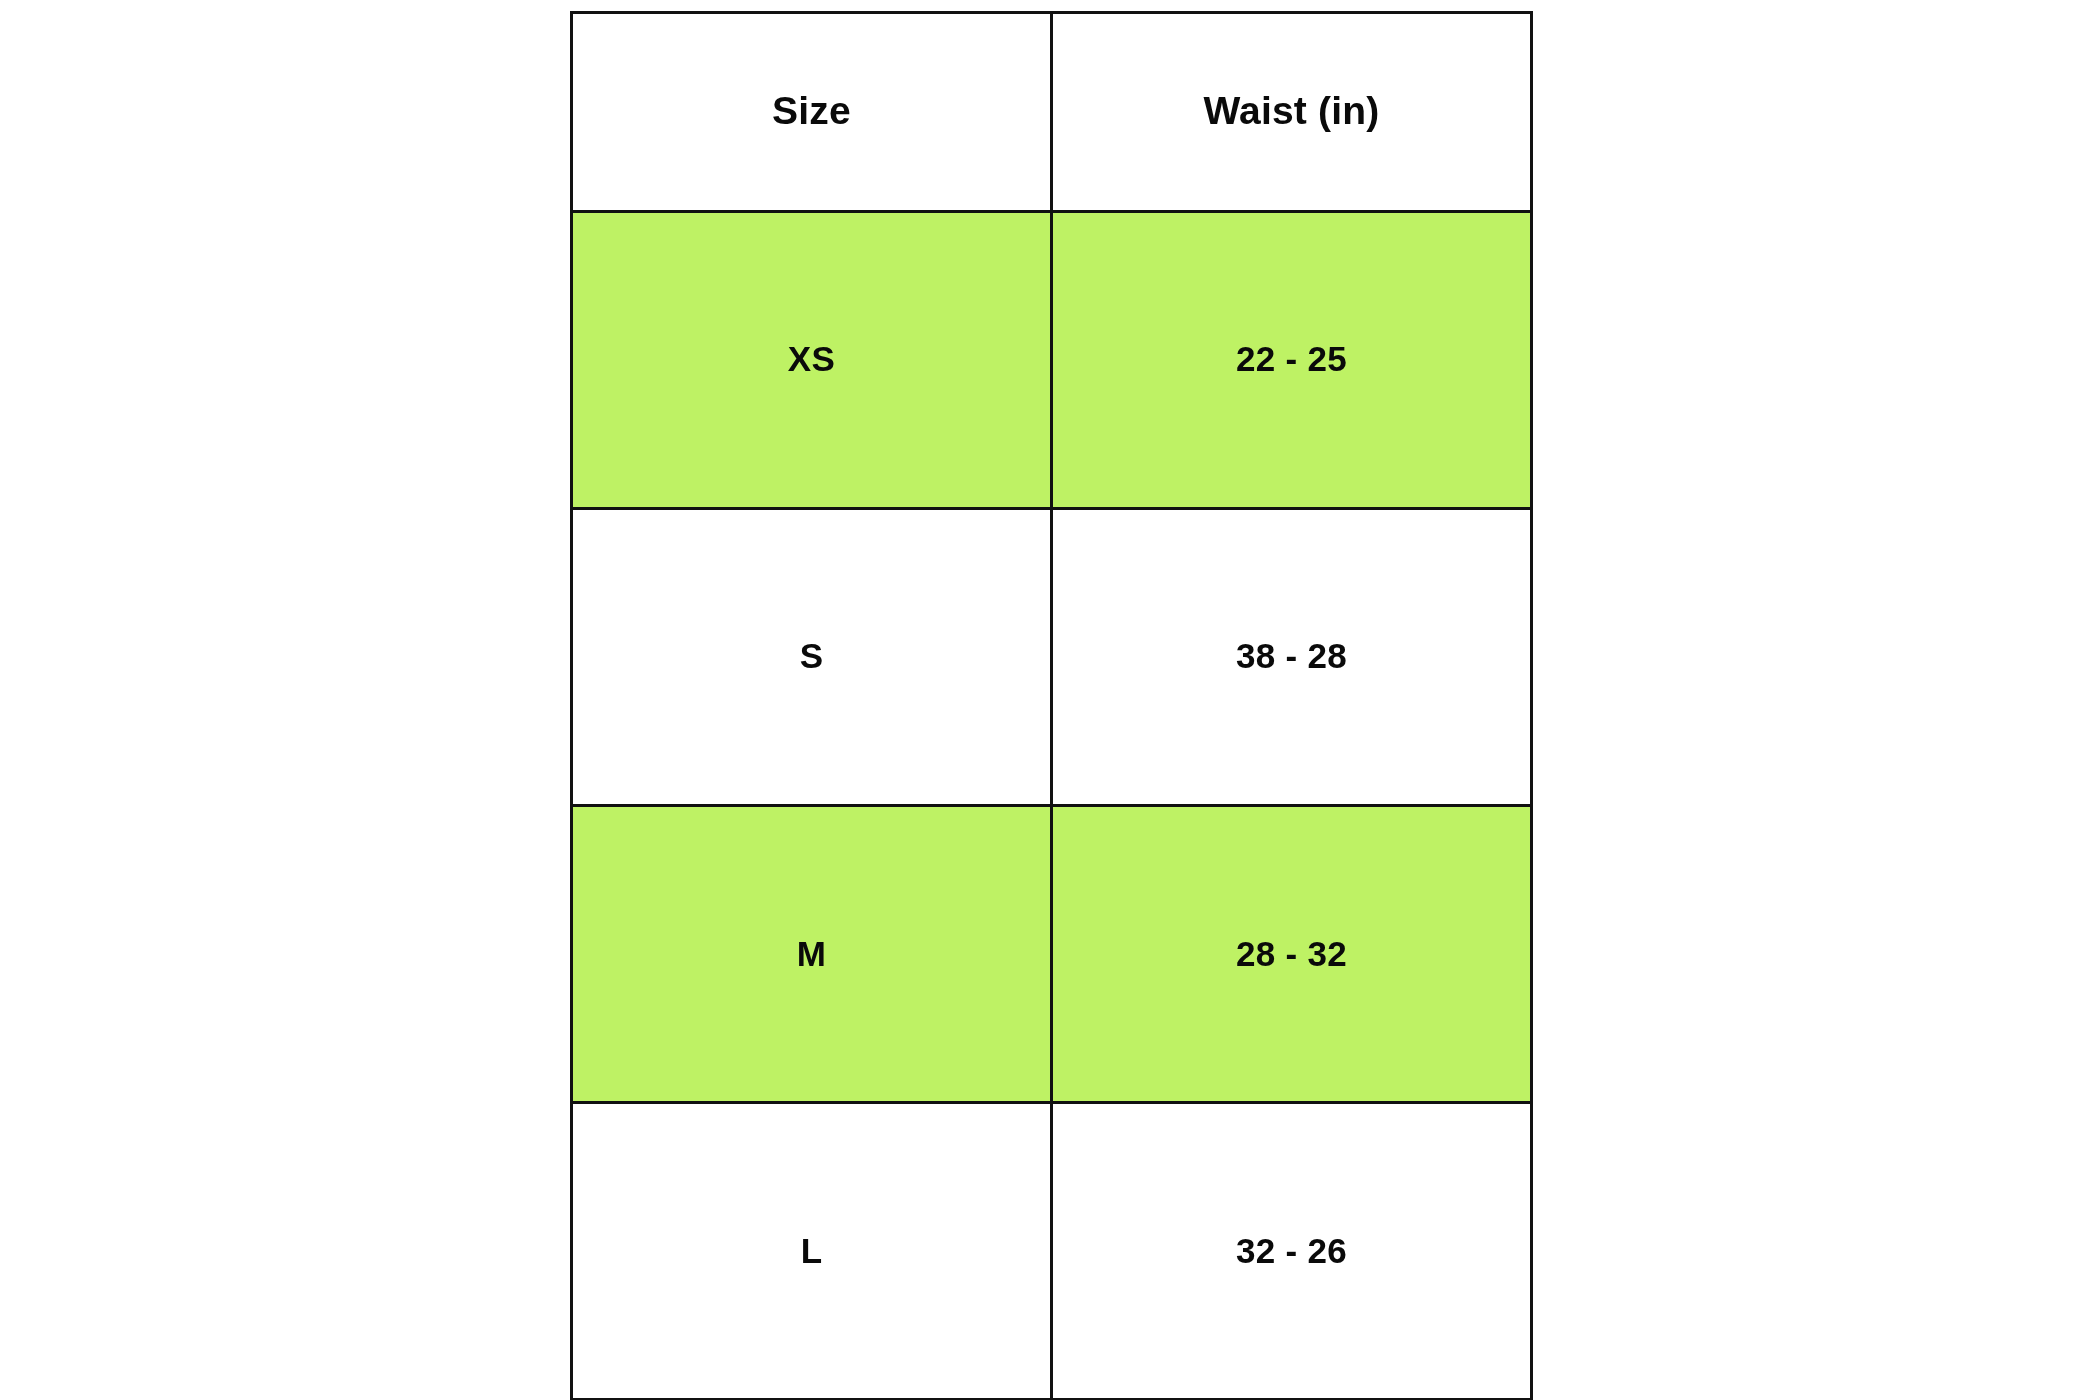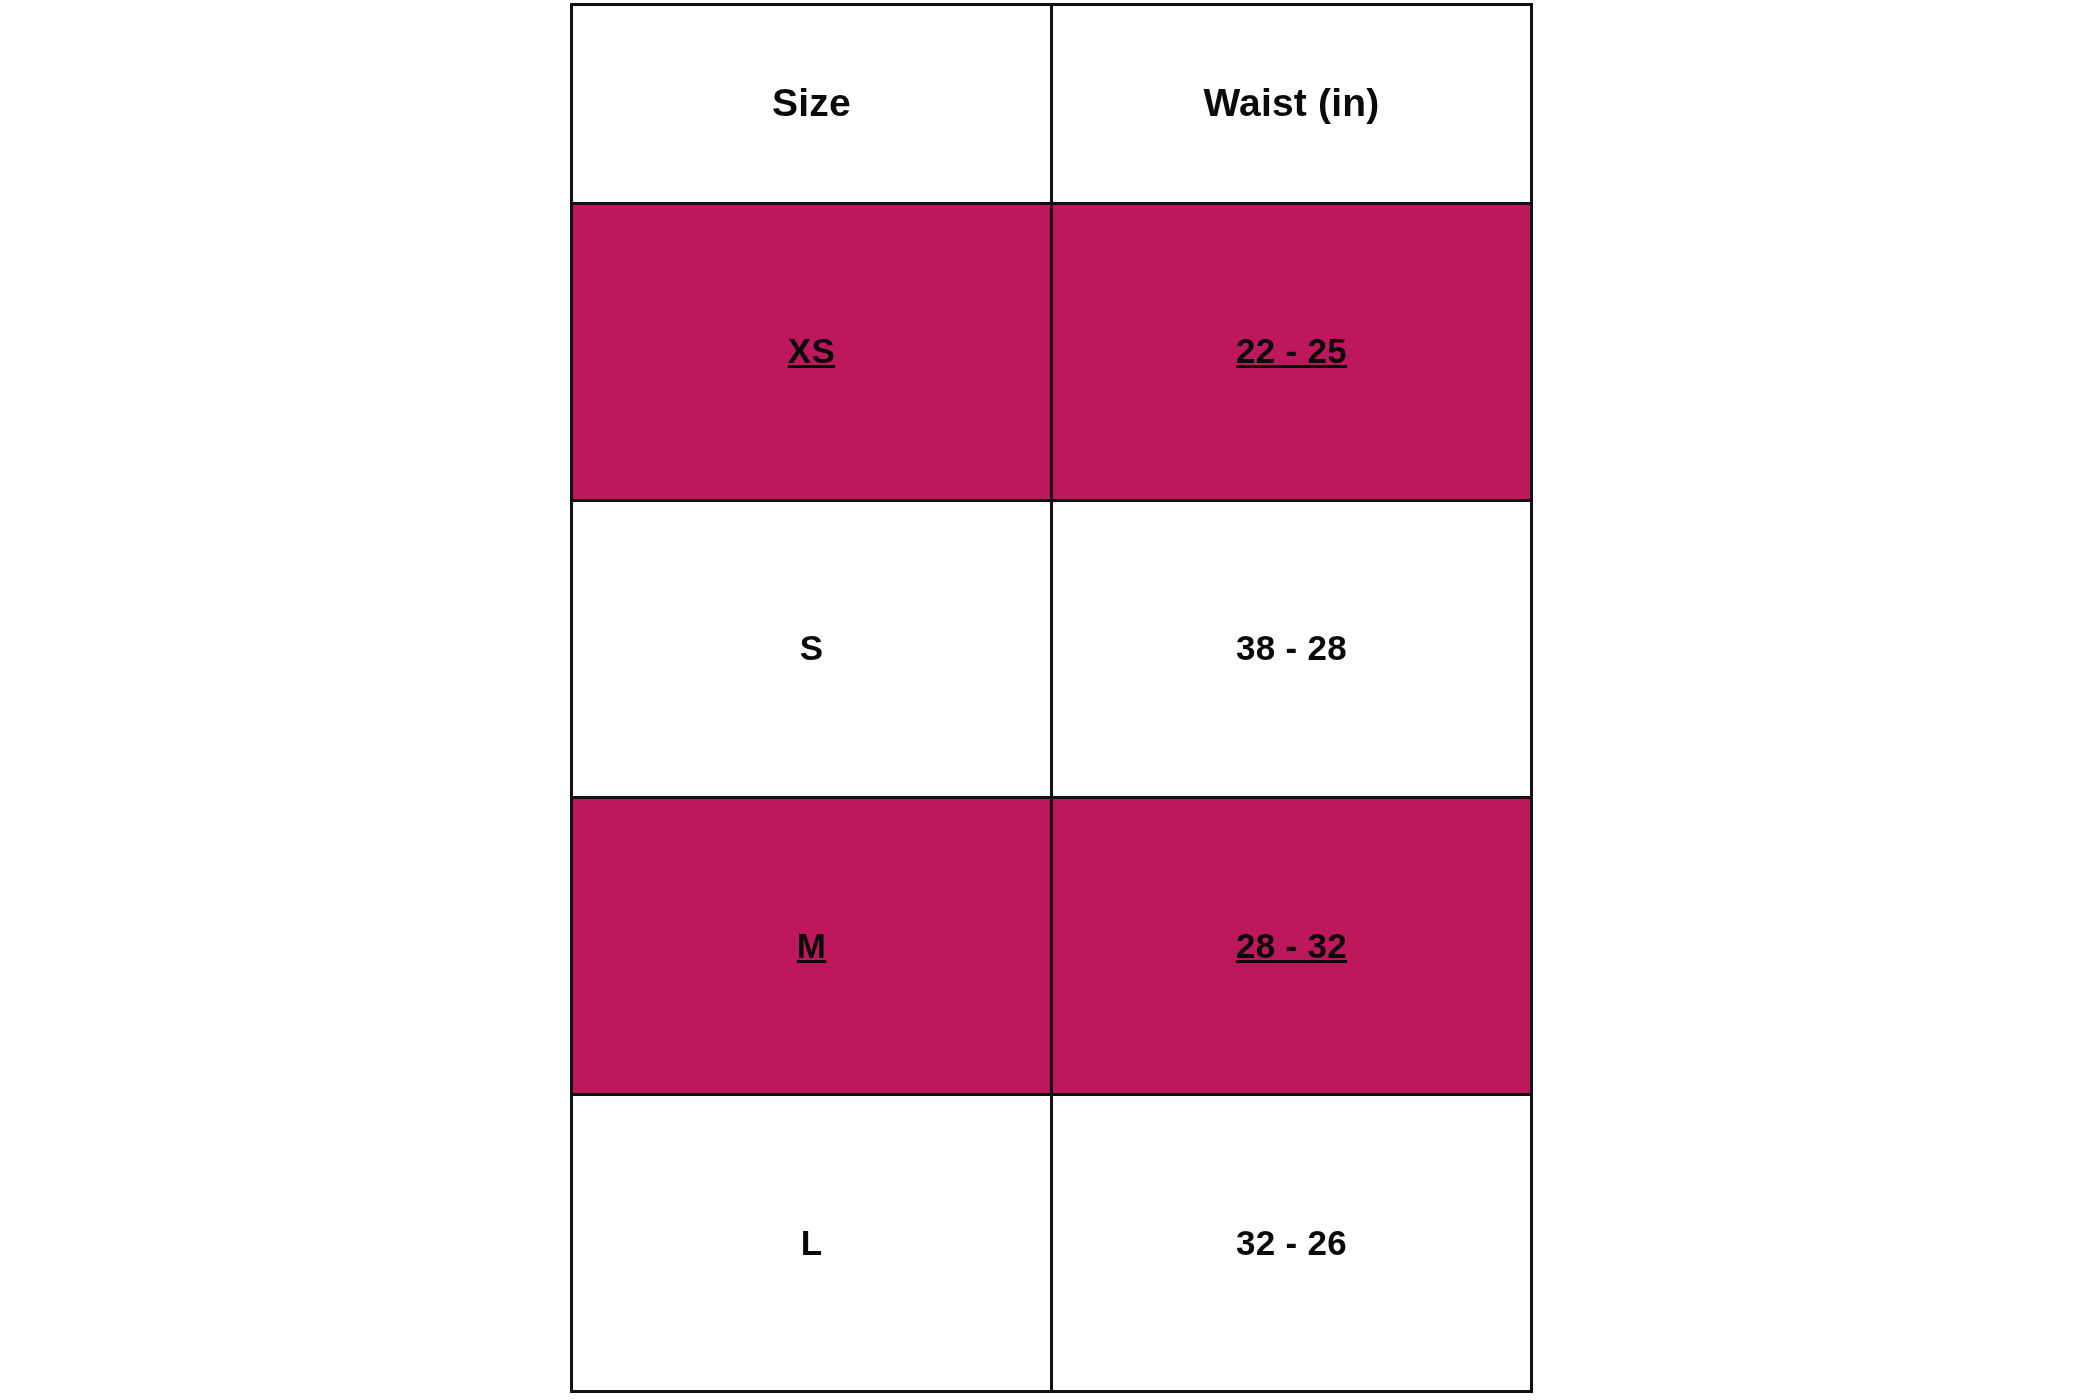--- a/index.html
+++ b/index.html
@@ -18,21 +18,21 @@
     position: relative;
     width: 2100px;
     height: 1400px;
     background: #ffffff;
     overflow: hidden;
   }
 
   .size-chart-wrap {
     position: absolute;
     left: 570px;
-    top: 3px;
+    top: 11px;
     width: 960px;
     height: 1324px;
   }
 
   table.size-chart {
     width: 960px;
     height: 1390px;
     border-collapse: collapse;
     table-layout: fixed;
   }
@@ -58,22 +58,21 @@
     font-size: 39px;
     letter-spacing: 0.2px;
   }
 
   table.size-chart tbody td {
     font-size: 35px;
     letter-spacing: 0.3px;
   }
 
   table.size-chart tbody tr.row-shaded td {
-    background: #be185d;
-    text-decoration: underline;
+    background: #bef264;
   }
 
   table.size-chart tbody tr.row-plain td {
     background: #ffffff;
   }
 </style>
 </head>
 <body>
 
 <div class="page">

